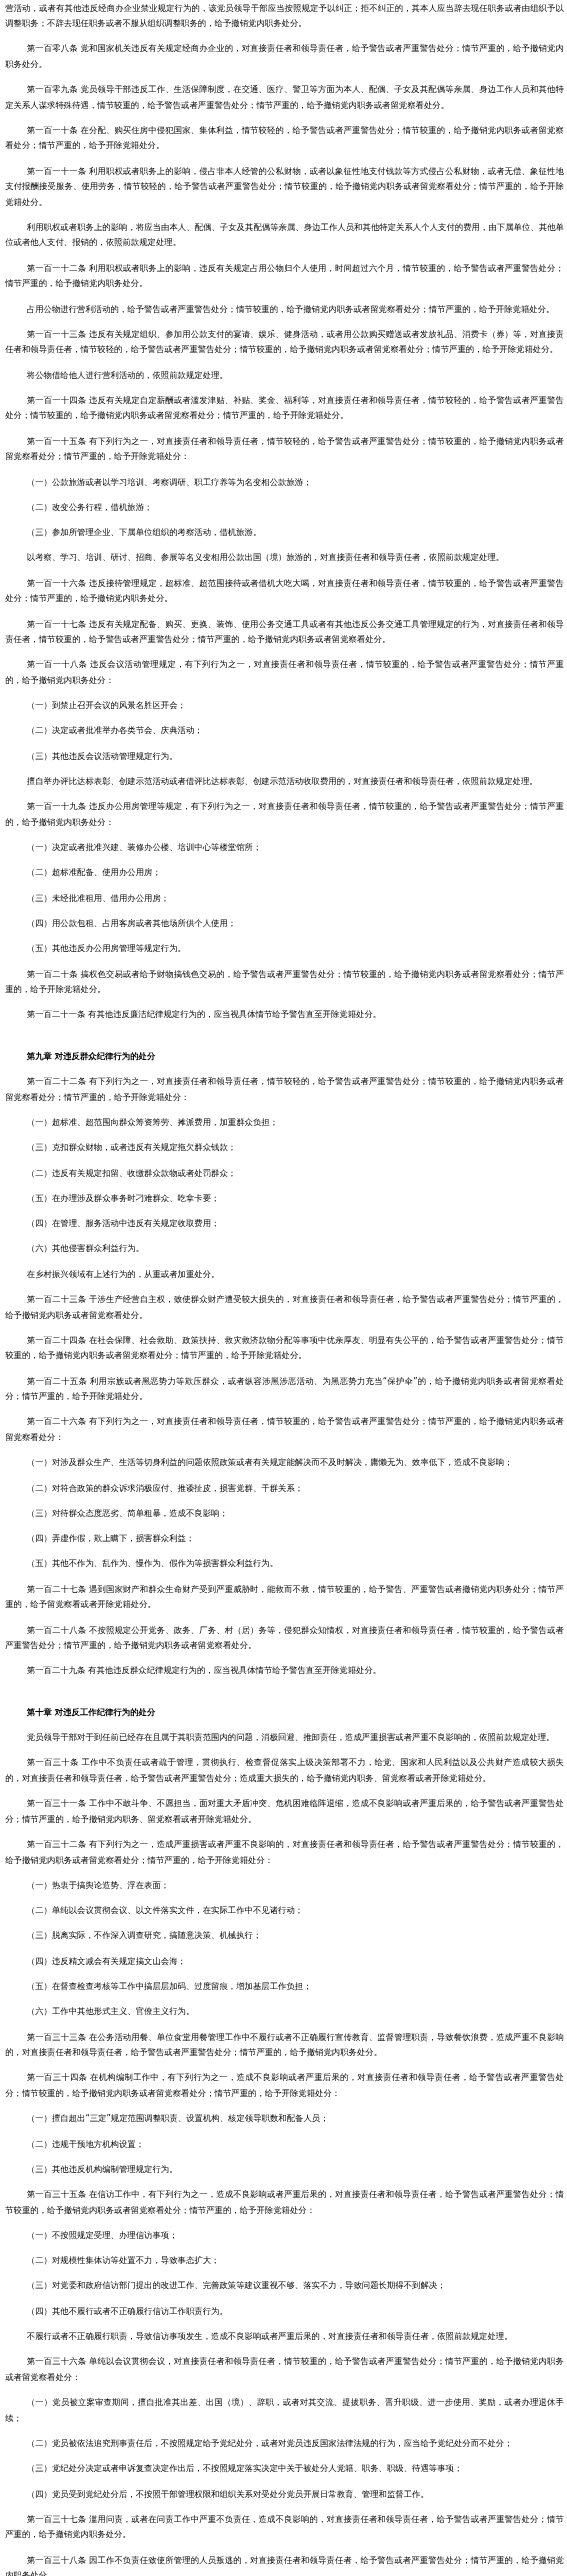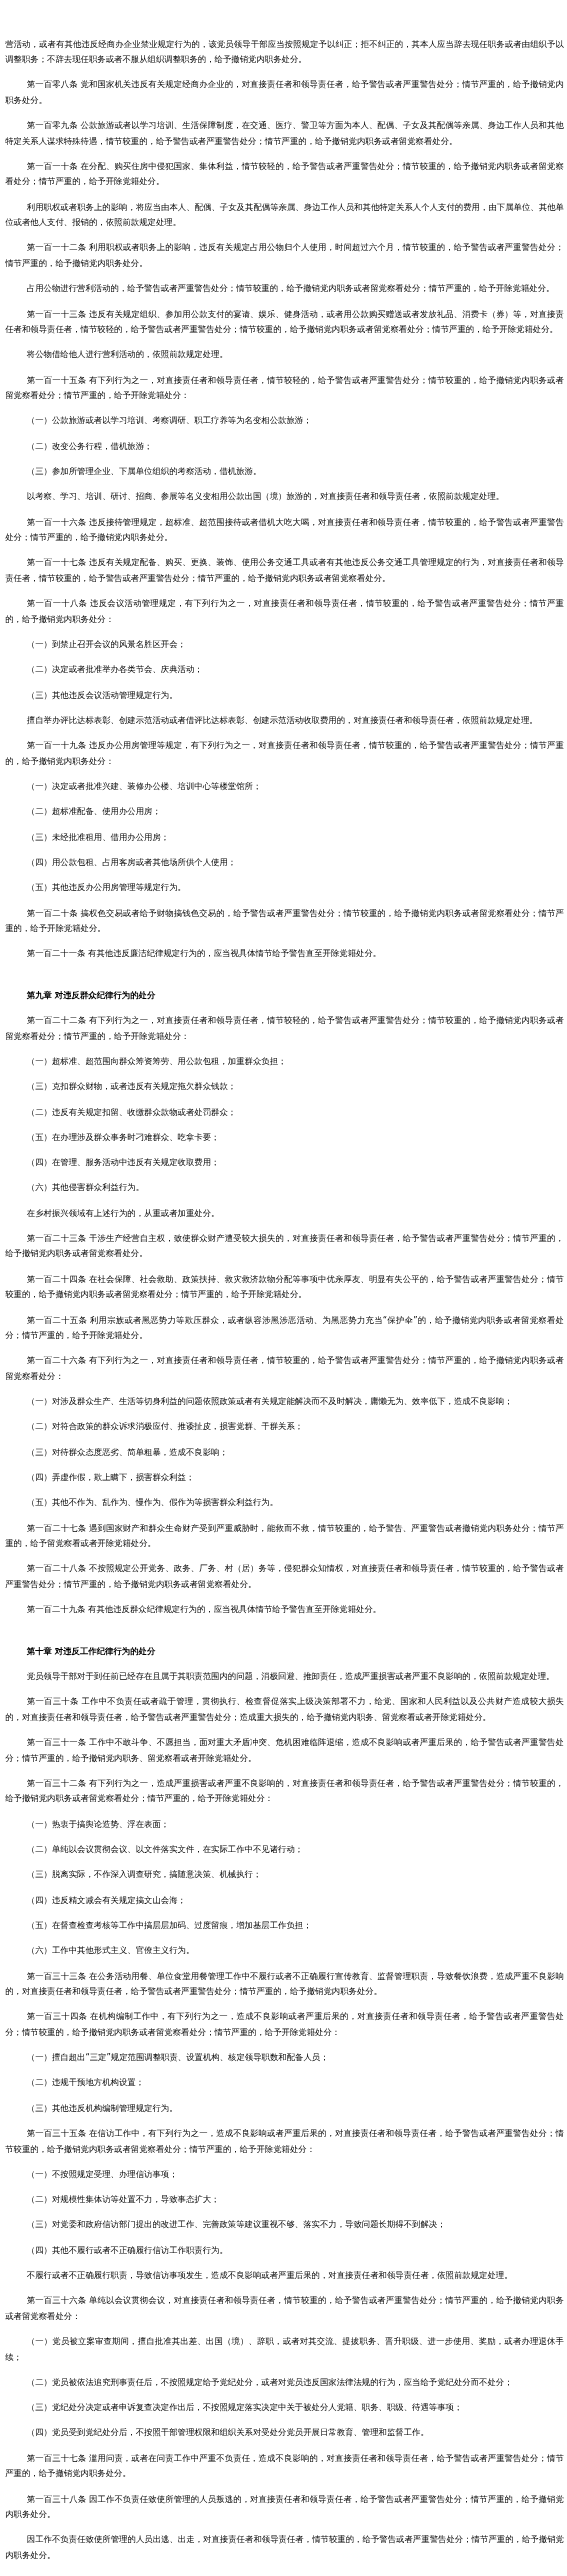--- a/index.html
+++ b/index.html
@@ -20,41 +20,42 @@
     word-break: break-all;
     overflow: hidden;
   }
   .para {
     margin: 0 0 9.8px 0;
     text-indent: 21.6px;
     text-align: justify;
   }
   .para.flush {
     text-indent: 0;
-    margin-top: 36px;
   }
   .para.heading {
     font-weight: bold;
     text-indent: 21.6px;
     margin-top: 26px;
   }
 </style>
 </head>
 <body>
 
 <div class="doc" id="doc">
     <p class="para flush">营活动，或者有其他违反经商办企业禁业规定行为的，该党员领导干部应当按照规定予以纠正；拒不纠正的，其本人应当辞去现任职务或者由组织予以调整职务；不辞去现任职务或者不服从组织调整职务的，给予撤销党内职务处分。</p>
     <p class="para indent">第一百零八条 党和国家机关违反有关规定经商办企业的，对直接责任者和领导责任者，给予警告或者严重警告处分；情节严重的，给予撤销党内职务处分。</p>
-    <p class="para indent">第一百零九条 公款旅游或者以学习培训、生活保障制度，在交通、医疗、警卫等方面为本人、配偶、子女及其配偶等亲属、身边工作人员和其他特定关系人谋求特殊待遇，情节较重的，给予警告或者严重警告处分；情节严重的，给予撤销党内职务或者留党察看处分。</p>
+    <p class="para indent">第一百零九条 党员领导干部违反工作、生活保障制度，在交通、医疗、警卫等方面为本人、配偶、子女及其配偶等亲属、身边工作人员和其他特定关系人谋求特殊待遇，情节较重的，给予警告或者严重警告处分；情节严重的，给予撤销党内职务或者留党察看处分。</p>
     <p class="para indent">第一百一十条 在分配、购买住房中侵犯国家、集体利益，情节较轻的，给予警告或者严重警告处分；情节较重的，给予撤销党内职务或者留党察看处分；情节严重的，给予开除党籍处分。</p>
+    <p class="para indent">第一百一十一条 利用职权或者职务上的影响，侵占非本人经管的公私财物，或者以象征性地支付钱款等方式侵占公私财物，或者无偿、象征性地支付报酬接受服务、使用劳务，情节较轻的，给予警告或者严重警告处分；情节较重的，给予撤销党内职务或者留党察看处分；情节严重的，给予开除党籍处分。</p>
     <p class="para indent">利用职权或者职务上的影响，将应当由本人、配偶、子女及其配偶等亲属、身边工作人员和其他特定关系人个人支付的费用，由下属单位、其他单位或者他人支付、报销的，依照前款规定处理。</p>
     <p class="para indent">第一百一十二条 利用职权或者职务上的影响，违反有关规定占用公物归个人使用，时间超过六个月，情节较重的，给予警告或者严重警告处分；情节严重的，给予撤销党内职务处分。</p>
     <p class="para indent">占用公物进行营利活动的，给予警告或者严重警告处分；情节较重的，给予撤销党内职务或者留党察看处分；情节严重的，给予开除党籍处分。</p>
     <p class="para indent">第一百一十三条 违反有关规定组织、参加用公款支付的宴请、娱乐、健身活动，或者用公款购买赠送或者发放礼品、消费卡（券）等，对直接责任者和领导责任者，情节较轻的，给予警告或者严重警告处分；情节较重的，给予撤销党内职务或者留党察看处分；情节严重的，给予开除党籍处分。</p>
     <p class="para indent">将公物借给他人进行营利活动的，依照前款规定处理。</p>
+    <p class="para indent">第一百一十四条 违反有关规定自定薪酬或者滥发津贴、补贴、奖金、福利等，对直接责任者和领导责任者，情节较轻的，给予警告或者严重警告处分；情节较重的，给予撤销党内职务或者留党察看处分；情节严重的，给予开除党籍处分。</p>
     <p class="para indent">第一百一十五条 有下列行为之一，对直接责任者和领导责任者，情节较轻的，给予警告或者严重警告处分；情节较重的，给予撤销党内职务或者留党察看处分；情节严重的，给予开除党籍处分：</p>
     <p class="para indent">（一）公款旅游或者以学习培训、考察调研、职工疗养等为名变相公款旅游；</p>
     <p class="para indent">（二）改变公务行程，借机旅游；</p>
     <p class="para indent">（三）参加所管理企业、下属单位组织的考察活动，借机旅游。</p>
     <p class="para indent">以考察、学习、培训、研讨、招商、参展等名义变相用公款出国（境）旅游的，对直接责任者和领导责任者，依照前款规定处理。</p>
     <p class="para indent">第一百一十六条 违反接待管理规定，超标准、超范围接待或者借机大吃大喝，对直接责任者和领导责任者，情节较重的，给予警告或者严重警告处分；情节严重的，给予撤销党内职务处分。</p>
     <p class="para indent">第一百一十七条 违反有关规定配备、购买、更换、装饰、使用公务交通工具或者有其他违反公务交通工具管理规定的行为，对直接责任者和领导责任者，情节较重的，给予警告或者严重警告处分；情节严重的，给予撤销党内职务或者留党察看处分。</p>
     <p class="para indent">第一百一十八条 违反会议活动管理规定，有下列行为之一，对直接责任者和领导责任者，情节较重的，给予警告或者严重警告处分；情节严重的，给予撤销党内职务处分：</p>
     <p class="para indent">（一）到禁止召开会议的风景名胜区开会；</p>
     <p class="para indent">（二）决定或者批准举办各类节会、庆典活动；</p>
@@ -63,21 +64,21 @@
     <p class="para indent">第一百一十九条 违反办公用房管理等规定，有下列行为之一，对直接责任者和领导责任者，情节较重的，给予警告或者严重警告处分；情节严重的，给予撤销党内职务处分：</p>
     <p class="para indent">（一）决定或者批准兴建、装修办公楼、培训中心等楼堂馆所；</p>
     <p class="para indent">（二）超标准配备、使用办公用房；</p>
     <p class="para indent">（三）未经批准租用、借用办公用房；</p>
     <p class="para indent">（四）用公款包租、占用客房或者其他场所供个人使用；</p>
     <p class="para indent">（五）其他违反办公用房管理等规定行为。</p>
     <p class="para indent">第一百二十条 搞权色交易或者给予财物搞钱色交易的，给予警告或者严重警告处分；情节较重的，给予撤销党内职务或者留党察看处分；情节严重的，给予开除党籍处分。</p>
     <p class="para indent">第一百二十一条 有其他违反廉洁纪律规定行为的，应当视具体情节给予警告直至开除党籍处分。</p>
     <p class="para heading">第九章 对违反群众纪律行为的处分</p>
     <p class="para indent">第一百二十二条 有下列行为之一，对直接责任者和领导责任者，情节较轻的，给予警告或者严重警告处分；情节较重的，给予撤销党内职务或者留党察看处分；情节严重的，给予开除党籍处分：</p>
-    <p class="para indent">（一）超标准、超范围向群众筹资筹劳、用公款包租，加重群众负担；</p>
+    <p class="para indent">（一）超标准、超范围向群众筹资筹劳、摊派费用，加重群众负担；</p>
     <p class="para indent">（三）克扣群众财物，或者违反有关规定拖欠群众钱款；</p>
     <p class="para indent">（二）违反有关规定扣留、收缴群众款物或者处罚群众；</p>
     <p class="para indent">（五）在办理涉及群众事务时刁难群众、吃拿卡要；</p>
     <p class="para indent">（四）在管理、服务活动中违反有关规定收取费用；</p>
     <p class="para indent">（六）其他侵害群众利益行为。</p>
     <p class="para indent">在乡村振兴领域有上述行为的，从重或者加重处分。</p>
     <p class="para indent">第一百二十三条 干涉生产经营自主权，致使群众财产遭受较大损失的，对直接责任者和领导责任者，给予警告或者严重警告处分；情节严重的，给予撤销党内职务或者留党察看处分。</p>
     <p class="para indent">第一百二十四条 在社会保障、社会救助、政策扶持、救灾救济款物分配等事项中优亲厚友、明显有失公平的，给予警告或者严重警告处分；情节较重的，给予撤销党内职务或者留党察看处分；情节严重的，给予开除党籍处分。</p>
     <p class="para indent">第一百二十五条 利用宗族或者黑恶势力等欺压群众，或者纵容涉黑涉恶活动、为黑恶势力充当“保护伞”的，给予撤销党内职务或者留党察看处分；情节严重的，给予开除党籍处分。</p>
     <p class="para indent">第一百二十六条 有下列行为之一，对直接责任者和领导责任者，情节较重的，给予警告或者严重警告处分；情节严重的，给予撤销党内职务或者留党察看处分：</p>

